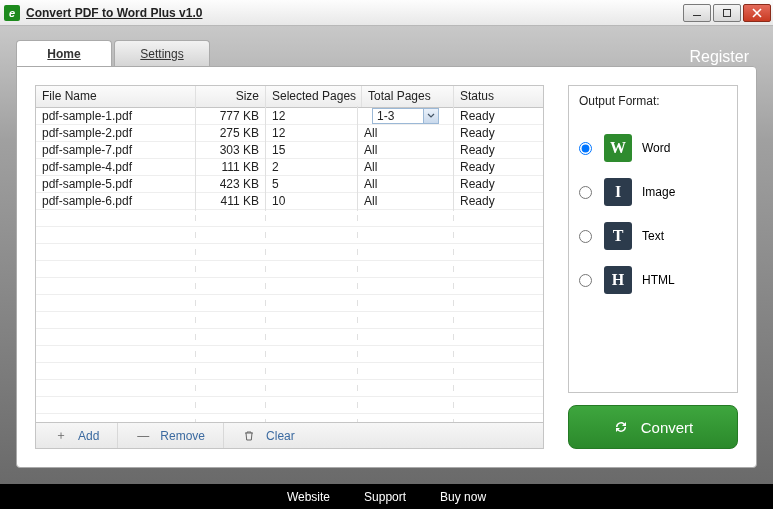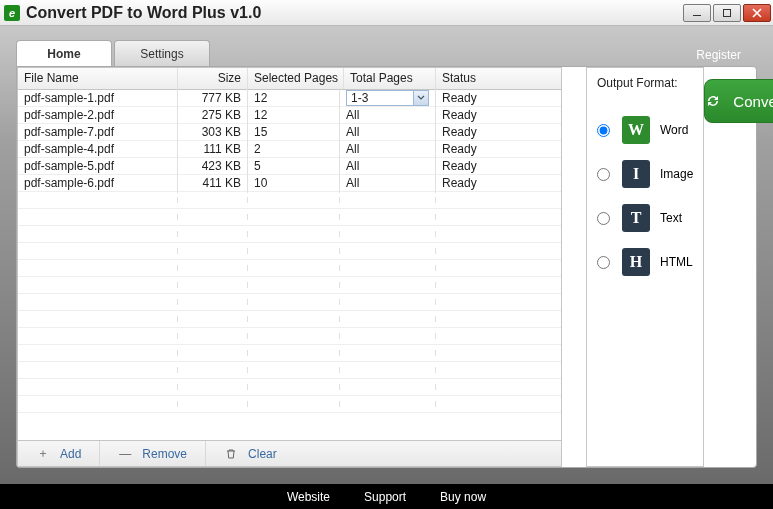--- a/index.html
+++ b/index.html
@@ -14,62 +14,64 @@
   padding-left: 4px;
 }
 .app-icon {
   width: 16px; height: 16px;
   background: #1d8a1d;
   border-radius: 2px;
   display: flex; align-items: center; justify-content: center;
   color: #fff; font-size: 11px; font-style: italic; font-weight: bold;
   margin-right: 6px;
 }
-.title-text { font-size: 16px; color: #222; font-weight: bold; }
+.title-text { font-size: 12px; color: #222; font-weight: bold; text-decoration: underline; }
 .win-buttons { margin-left: auto; display: flex; gap: 2px; padding-right: 2px; }
 .win-btn {
   width: 28px; height: 18px;
   border: 1px solid #7a7a7a;
   border-radius: 2px;
   display: flex; align-items: center; justify-content: center;
   background: linear-gradient(#f4f4f4,#d8d8d8);
   font-size: 10px; color: #333;
 }
 .win-btn.close { background: linear-gradient(#e46a5a,#c83a22); color:#fff; border-color:#8a2b1a;}
 .win-btn .sq { width:8px;height:8px;border:1px solid #333; }
 .win-btn.close svg { width:10px;height:10px; }
 
 .content-area {
   height: 458px;
   background: linear-gradient(#c8c8c8 0%, #a0a0a0 25%, #6a6a6a 100%);
   padding: 14px 16px 0 16px;
   position: relative;
 }
 .register-link {
-  position: absolute; top: 22px; right: 32px;
-  color: #fff; font-size: 12px; cursor: pointer;
+  position: absolute; top: 22px; right: 24px;
+  color: #fff; font-size: 16px; cursor: pointer;
 }
 
 .tabs { display: flex; }
 .tab {
   width: 96px; height: 26px;
   background: linear-gradient(#f2f2f2,#d5d5d5);
   border: 1px solid #aaa; border-bottom: none;
   border-radius: 4px 4px 0 0;
   display: flex; align-items: center; justify-content: center;
   font-size: 12px; color: #333; cursor: pointer;
   margin-right: 2px;
+  text-decoration: underline;
 }
 .tab.active { background: #fff; font-weight: bold; }
 
 .panel {
   background: #fff;
   border: 1px solid #aaa;
   border-radius: 0 4px 4px 4px;
   height: 402px;
+  padding: 18px;
   display: flex;
   gap: 24px;
 }
 
 .table-wrap { flex: 1; display: flex; flex-direction: column; }
 .grid {
   border: 1px solid #c5c5c5;
   flex: 1;
   overflow: hidden;
   font-size: 12px;
@@ -92,21 +94,21 @@
 .col-pages { width: 92px; }
 .col-sel { width: 96px; position: relative; }
 .col-status { flex: 1; border-right: none; }
 .grid-body { }
 .grow { display: flex; height: 17px; border-bottom: 1px solid #eee; align-items: center; }
 .grow:nth-child(odd) { background: #fff; }
 .grow.empty { }
 .sel-input {
   display:flex; align-items:center; justify-content:space-between;
   border:1px solid #9bb8d6; height:16px; background:#fff;
-  padding-left:4px; margin:-1px 0;
+  padding-left:4px; margin:-1px 8px;
 }
 .sel-input .dd {
   width:15px; height:14px; background:linear-gradient(#eaf1fa,#c9d9ec);
   border-left:1px solid #9bb8d6;
   display:flex;align-items:center;justify-content:center;
 }
 .sel-input .dd svg{width:8px;height:8px;}
 
 .toolbar {
   height: 26px;
@@ -116,21 +118,21 @@
   font-size: 12px;
 }
 .tbtn {
   display:flex; align-items:center; gap:10px;
   padding: 0 18px; height:100%;
   color:#3b6aa0; cursor:pointer;
   border-right:1px solid #d8d8d8;
 }
 .tbtn .ic { color:#666; width:14px; display:flex; justify-content:center; }
 
-.sidebar { width: 170px; display:flex; }
+.sidebar { width: 170px; display:flex; flex-direction:column; }
 .format-box {
   border:1px solid #c5c5c5;
   padding: 8px 10px 10px 10px;
   flex:1;
   font-size:12px;
 }
 .format-title { margin-bottom: 26px; color:#222; }
 .fmt-row {
   display:flex; align-items:center; gap:10px;
   margin-bottom: 16px; cursor:pointer;

